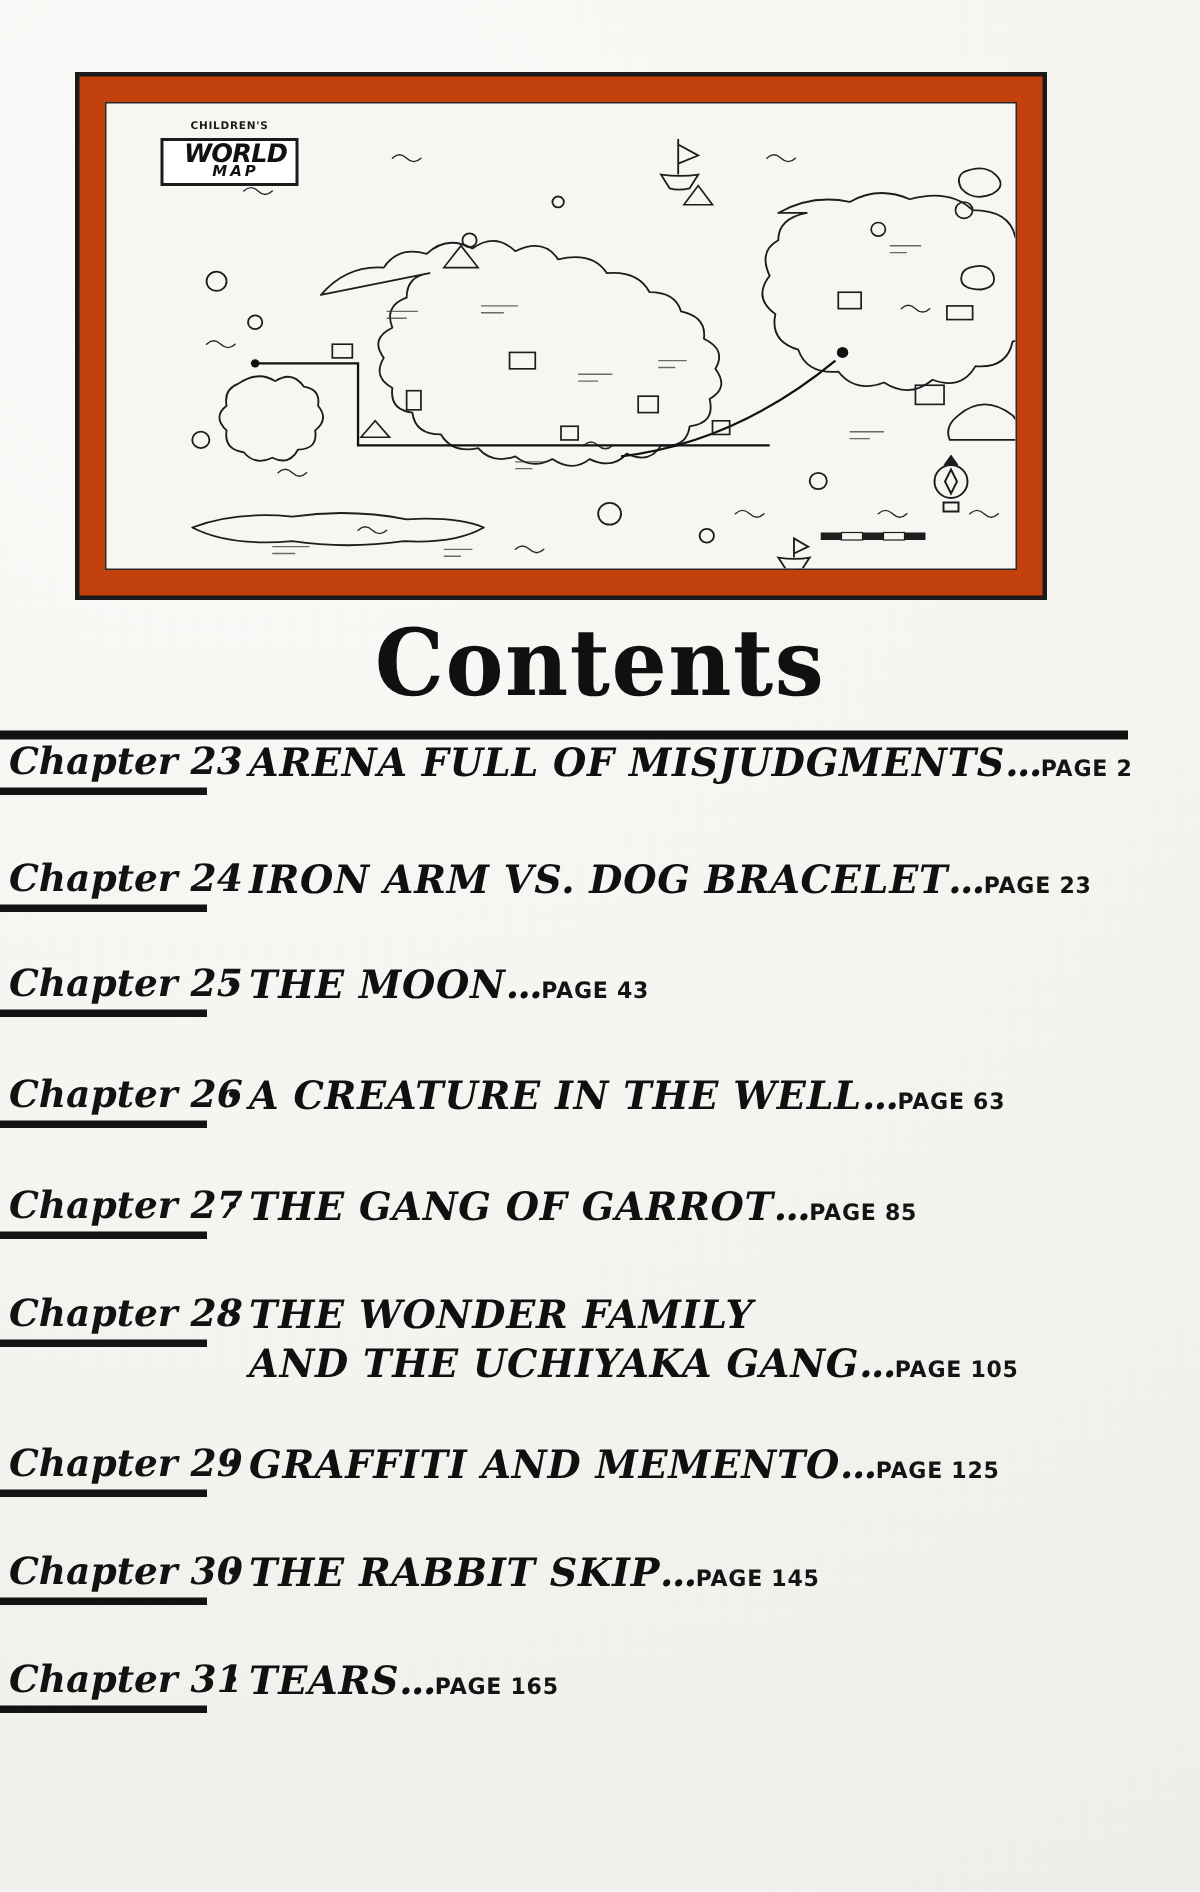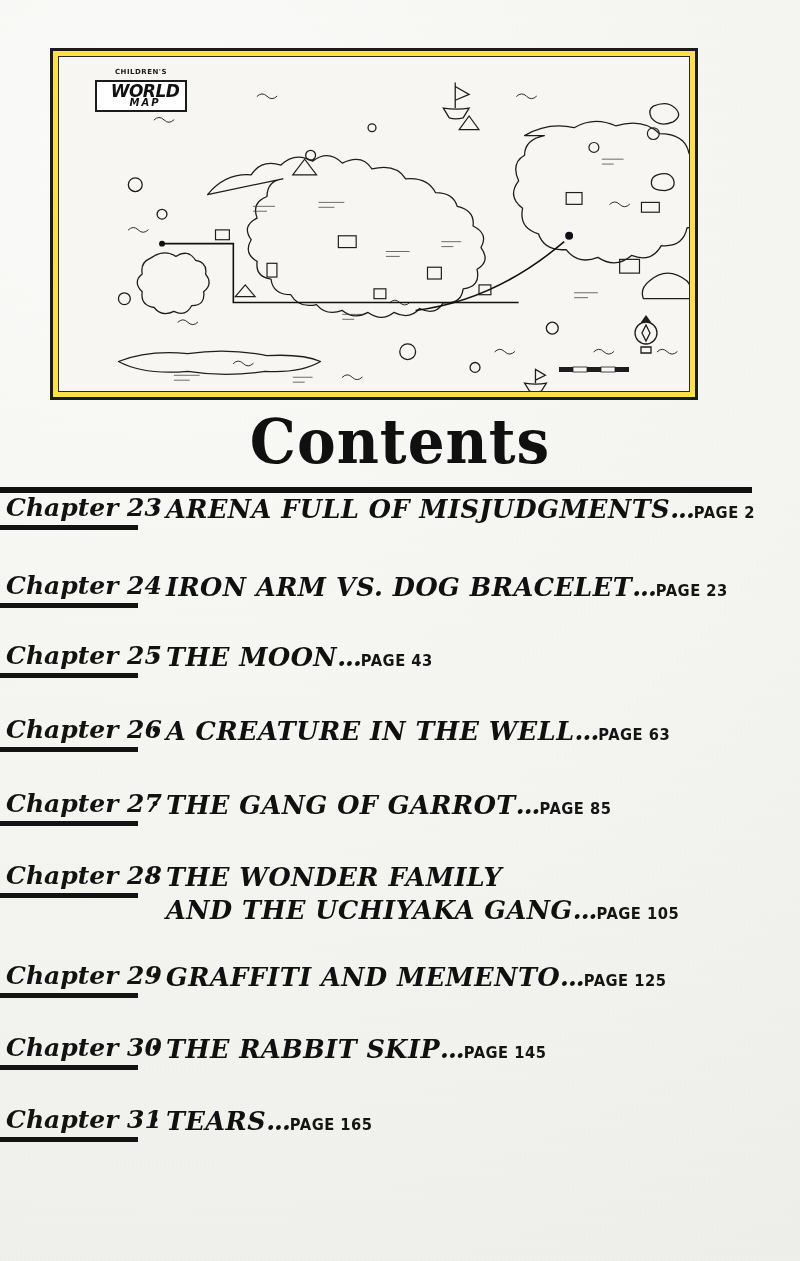--- a/index.html
+++ b/index.html
@@ -29,23 +29,23 @@
   }
 
   
   .map-wrap {
     position: absolute;
     left: 50px;
     top: 48px;
     width: 648px;
     height: 352px;
     border: 3px solid #1b1b1b;
-    background: #fde047;
+    background: #c2410c;
     box-sizing: border-box;
-    padding: 5px;
+    padding: 17px;
   }
   .map-inner {
     position: relative;
     width: 100%;
     height: 100%;
     border: 1.5px solid #2a2a2a;
     box-sizing: border-box;
     overflow: hidden;
     background: #f7f6f2;
   }

